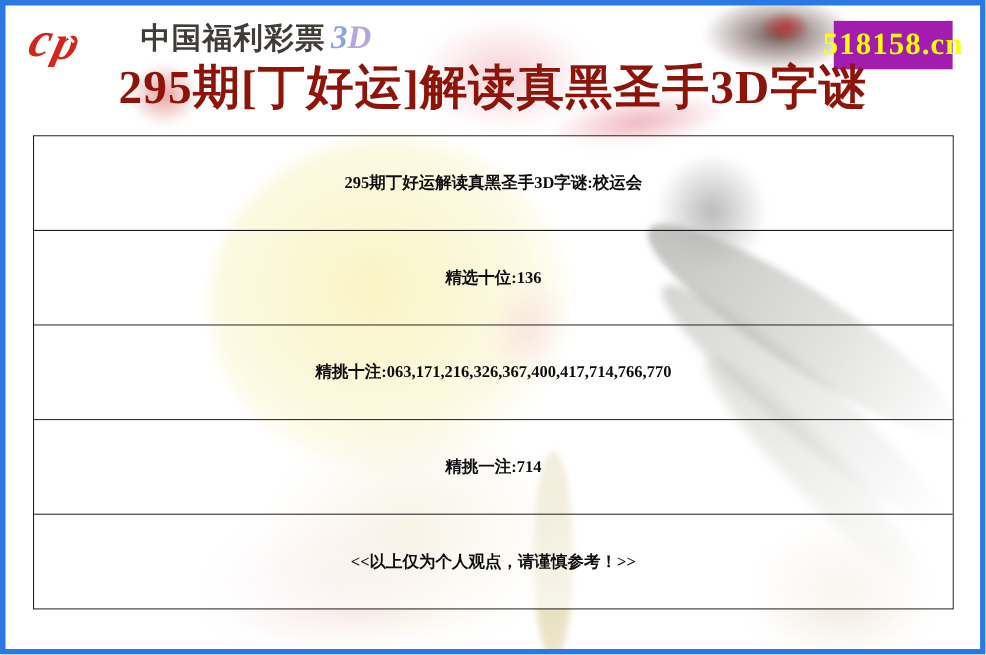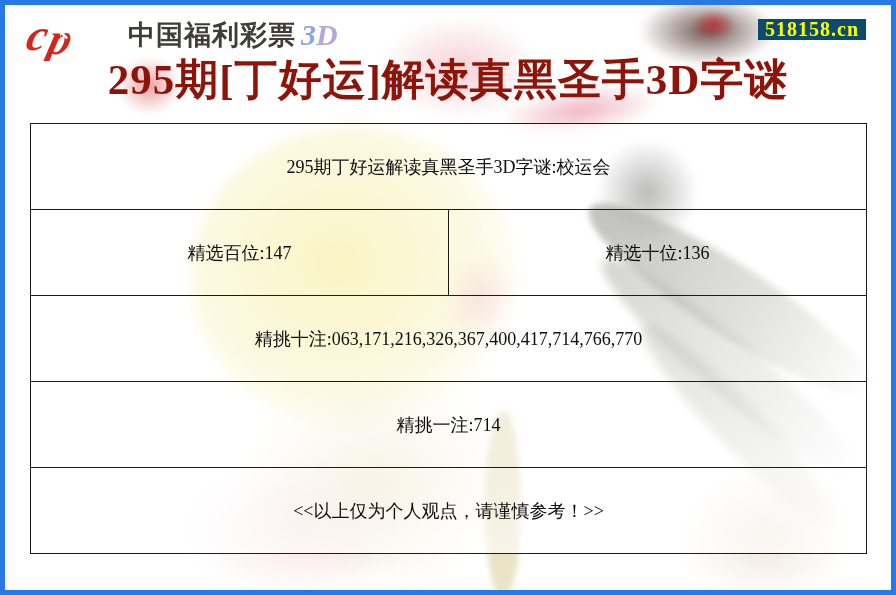--- a/index.html
+++ b/index.html
@@ -68,38 +68,38 @@
   
   .logo { position: absolute; left: 14px; top: 4px; display: flex; align-items: center; cursor: pointer; }
   .logo svg { width: 86px; height: 52px; display: block; }
   .brand-text { font-family: "Liberation Sans", "DejaVu Sans", sans-serif;
                 font-size: 27px; font-weight: bold; color: #403c38; letter-spacing: 1px; margin-left: 23px; }
   .brand-3d { font-family: "Liberation Serif", serif; font-style: italic; font-weight: bold;
               font-size: 30px; margin-left: 5px; }
   .suffix-3 { color: #8aa6e0; }
   .suffix-d { color: #b6a6dc; }
 
-  .site-badge { position: absolute; right: 25px; top: 14px; width: 108px; height: 21px;
-                background: #0c4a6e; color: #ffff00;
-                font-size: 20px; font-weight: bold; letter-spacing: 1px;
+  .site-badge { position: absolute; right: 25px; top: 14px; width: 108px; height: 44px;
+                background: #a21caf; color: #ffff00;
+                font-size: 28px; font-weight: bold; letter-spacing: 1px;
                 display: flex; align-items: center; justify-content: center; cursor: pointer; }
 
   
   .page-title { position: absolute; left: 0; top: 46px; width: 100%;
                 text-align: center; font-size: 43px; font-weight: bold;
                 color: #8e1409; letter-spacing: 1px; }
 
   
   .pred-table { position: absolute; left: 25px; top: 118px; width: 837px; height: 431px;
                 border: 1px solid #1b1b1b; display: flex; flex-direction: column; }
   .row { flex: 1; display: flex; border-bottom: 1px solid #1b1b1b;
          background: rgba(255,255,255,.62); }
   .row:last-child { border-bottom: none; }
   .cell { flex: 1; display: flex; align-items: center; justify-content: center;
-          font-size: 18px; font-weight: normal; color: #0d0d0d; }
+          font-size: 15px; font-weight: bold; color: #0d0d0d; }
   .row-cols .cell { border-right: 1px solid #1b1b1b; }
   .row-cols .cell:last-child { border-right: none; }
 </style>
 </head>
 <body>
 
 <div class="page">
 
   <div class="bg-art">
     <div class="shape s-melon"></div>
@@ -140,21 +140,20 @@
 
   <div class="pred-table">
 
     <div class="row">
       <div class="cell">295期丁好运解读真黑圣手3D字谜:校运会</div>
     </div>
 
 
 
     <div class="row row-cols">
-      <div class="cell">精选百位:147</div>
       <div class="cell">精选十位:136</div>
     </div>
 
     <div class="row">
       <div class="cell">精挑十注:063,171,216,326,367,400,417,714,766,770</div>
     </div>
 
     <div class="row">
       <div class="cell">精挑一注:714</div>
     </div>

